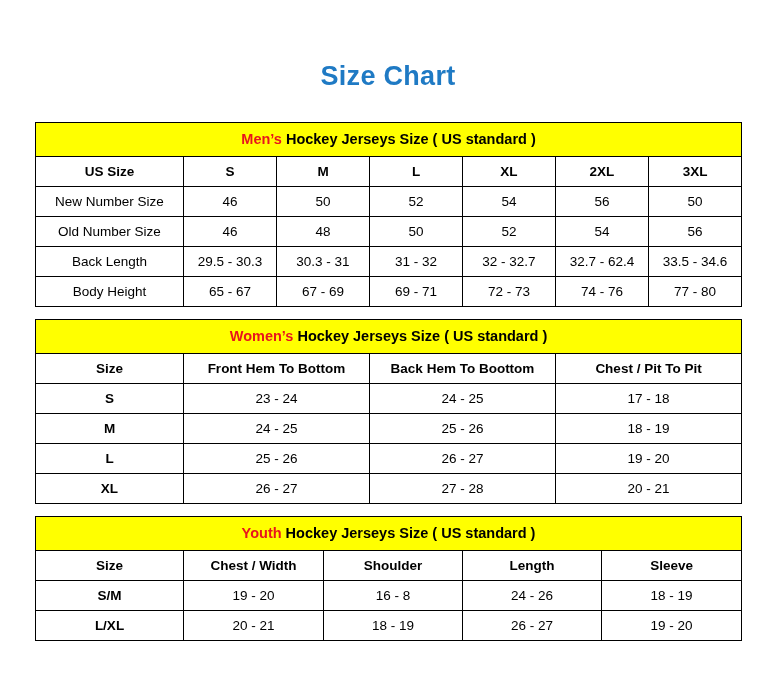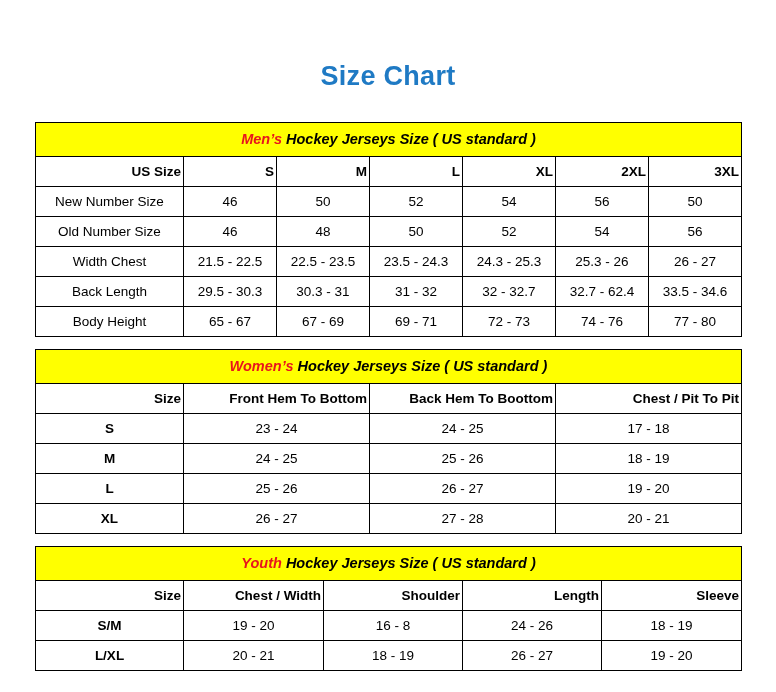--- a/index.html
+++ b/index.html
@@ -47,28 +47,26 @@
     padding: 5px 2px;
     height: 19px;
     vertical-align: middle;
     font-weight: normal;
   }
   .section-head td {
     background: #ffff00;
     font-weight: bold;
     font-size: 14.5px;
     padding: 7px 2px;
-    font-style: italic;
   }
   .section-head .accent {
     color: #e8151d;
   }
   .col-head td {
     font-weight: bold;
-    text-align: right;
   }
   .rowlabel {
     font-weight: normal;
   }
   .bold-cell {
     font-weight: bold;
   }
   table + table {
     margin-top: 12px;
   }
@@ -115,29 +113,20 @@
           <td>50</td>
         </tr>
         <tr>
           <td class="rowlabel">Old Number Size</td>
           <td>46</td>
           <td>48</td>
           <td>50</td>
           <td>52</td>
           <td>54</td>
           <td>56</td>
-        </tr>
-        <tr>
-          <td class="rowlabel">Width Chest</td>
-          <td>21.5 - 22.5</td>
-          <td>22.5 - 23.5</td>
-          <td>23.5 - 24.3</td>
-          <td>24.3 - 25.3</td>
-          <td>25.3 - 26</td>
-          <td>26 - 27</td>
         </tr>
         <tr>
           <td class="rowlabel">Back Length</td>
           <td>29.5 - 30.3</td>
           <td>30.3 - 31</td>
           <td>31 - 32</td>
           <td>32 - 32.7</td>
           <td>32.7 - 62.4</td>
           <td>33.5 - 34.6</td>
         </tr>

